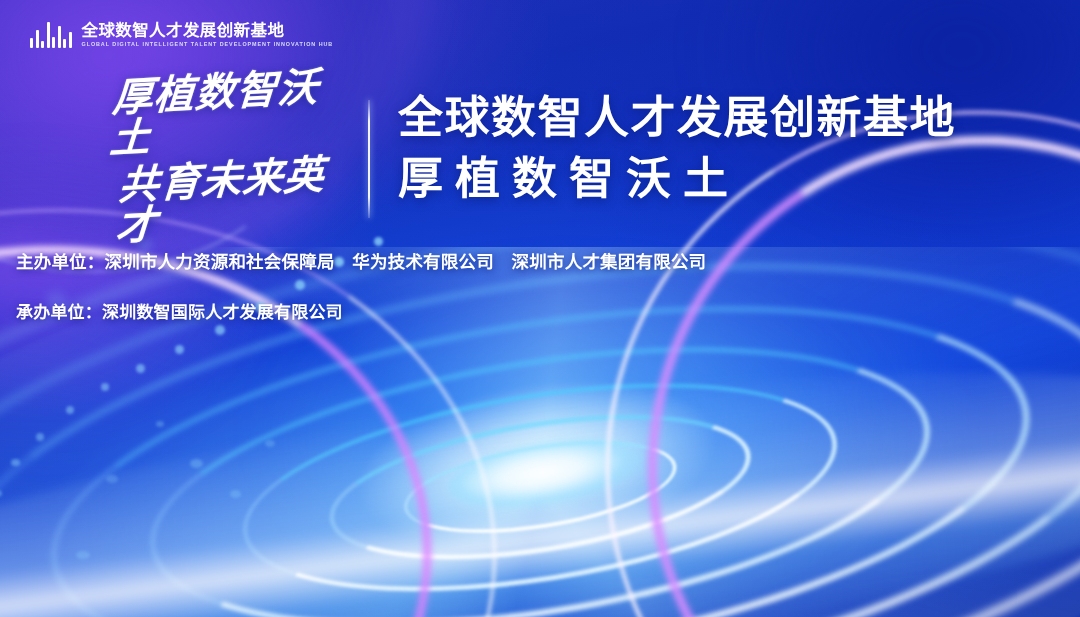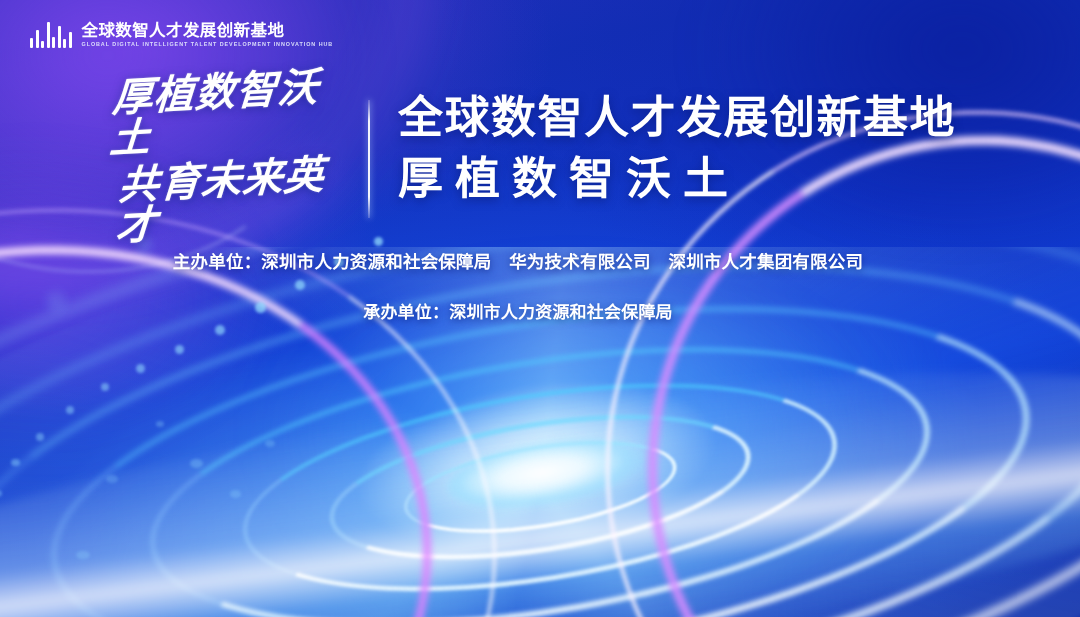--- a/index.html
+++ b/index.html
@@ -169,21 +169,21 @@
     font-family:"DejaVu Sans","Liberation Sans",sans-serif;white-space:nowrap;
     text-shadow:0 3px 10px rgba(8,24,110,.55);
   }
   .title-2{
     color:#fff;font-size:45px;font-weight:700;letter-spacing:12px;line-height:1.15;
     font-family:"DejaVu Sans","Liberation Sans",sans-serif;white-space:nowrap;
     margin-top:9px;text-shadow:0 3px 10px rgba(8,24,110,.55);
   }
 
   
-  .orgs{position:absolute;left:0;top:248px;width:1036px;text-align:center;}
+  .orgs{position:absolute;left:16px;top:248px;width:1036px;}
   .org-line{
     color:#fff;font-weight:700;white-space:nowrap;
     font-family:"DejaVu Sans","Liberation Sans",sans-serif;
     text-shadow:0 2px 7px rgba(8,24,110,.6);
   }
   .org-main{font-size:17.5px;letter-spacing:.2px;}
   .org-sub{font-size:17px;letter-spacing:.2px;margin-top:25px;}
 </style>
 </head>
 <body>
@@ -271,16 +271,16 @@
     <div class="divider"></div>
 
     <div class="title-block">
       <div class="title-1">全球数智人才发展创新基地</div>
       <div class="title-2">厚植数智沃土</div>
     </div>
   </div>
 
   <div class="orgs">
     <div class="org-line org-main">主办单位：深圳市人力资源和社会保障局　华为技术有限公司　深圳市人才集团有限公司</div>
-    <div class="org-line org-sub">承办单位：深圳市人力资源和社会保障局</div>
+    <div class="org-line org-sub">承办单位：深圳数智国际人才发展有限公司</div>
   </div>
 
 </div>
 
 </body></html>

